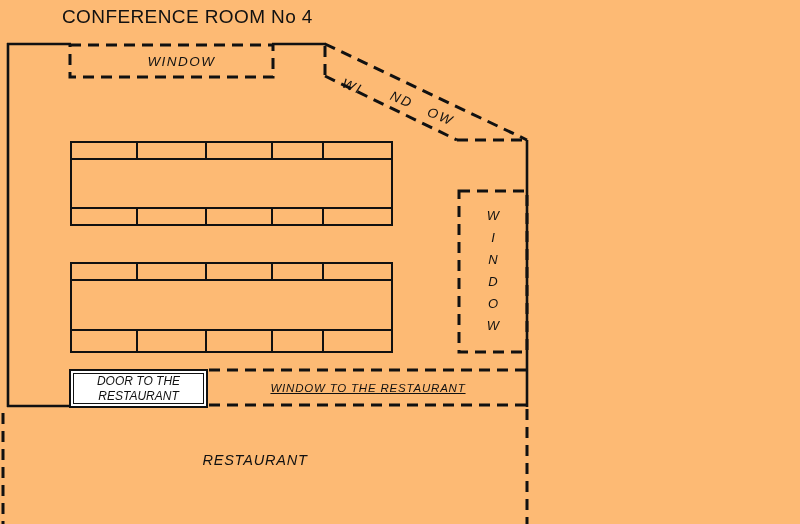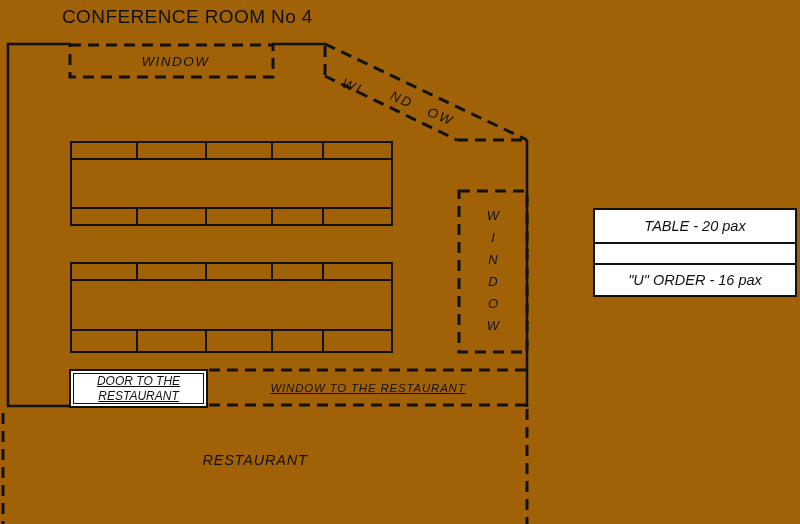--- a/index.html
+++ b/index.html
@@ -1,32 +1,32 @@
 <!DOCTYPE html>
 <html><head>
 <meta charset="utf-8">
 <style>
   html, body { margin: 0; padding: 0; background: #ffffff; }
   .canvas {
     position: relative;
     width: 800px;
     height: 524px;
-    background: #a16207;
+    background: #fdba74;
     font-family: "Liberation Sans", sans-serif;
     color: #111111;
     overflow: hidden;
   }
   .canvas svg { position: absolute; left: 0; top: 0; }
   .lbl { position: absolute; color: #111; white-space: nowrap; }
   .title {
     left: 62px; top: 6px;
     font-size: 19px; letter-spacing: 0.4px; font-weight: 500;
   }
   .window-top {
-    left: 74px; top: 45px; width: 203px; height: 32px;
+    left: 80px; top: 45px; width: 203px; height: 32px;
     display: flex; align-items: center; justify-content: center;
     font-style: italic; font-size: 13.5px; letter-spacing: 1.5px;
   }
   .diag-part {
     position: absolute; font-style: italic; font-size: 13.5px;
     letter-spacing: 2px; transform: rotate(22deg);
   }
   .diag-wi { left: 342px; top: 79px; }
   .diag-nd { left: 390px; top: 92px; }
   .diag-ow { left: 427px; top: 109px; }
@@ -37,21 +37,21 @@
   }
   .window-right div { line-height: 22px; }
   .door-box {
     position: absolute; left: 69px; top: 369px; width: 139px; height: 39px;
     border: 2px solid #111; box-sizing: border-box; background: #fff;
   }
   .door-inner {
     position: absolute; left: 2px; top: 2px; right: 2px; bottom: 2px;
     border: 1.5px solid #111; box-sizing: border-box;
     display: flex; flex-direction: column; align-items: center; justify-content: center;
-    font-style: italic; font-size: 12px; line-height: 15px; text-decoration: underline;
+    font-style: italic; font-size: 12px; line-height: 15px;
   }
   .band-label {
     left: 209px; top: 371px; width: 318px; height: 33px;
     display: flex; align-items: center; justify-content: center;
     font-style: italic; font-size: 11.5px; letter-spacing: 0.8px; text-decoration: underline;
   }
   .restaurant-label {
     left: 0; top: 452px; width: 510px;
     text-align: center; font-style: italic; font-size: 14.5px; letter-spacing: 0.8px;
   }
@@ -146,19 +146,14 @@
     <div class="door-inner">
       <span>DOOR TO THE</span>
       <span>RESTAURANT</span>
     </div>
   </div>
 
   <div class="lbl band-label">WINDOW TO THE RESTAURANT</div>
 
   <div class="lbl restaurant-label">RESTAURANT</div>
 
-  <div class="legend">
-    <div class="legend-row r1">TABLE - 20 pax</div>
-    <div class="legend-row r2"></div>
-    <div class="legend-row r3">"U" ORDER  - 16 pax</div>
-  </div>
 
 </div>
 
 </body></html>

